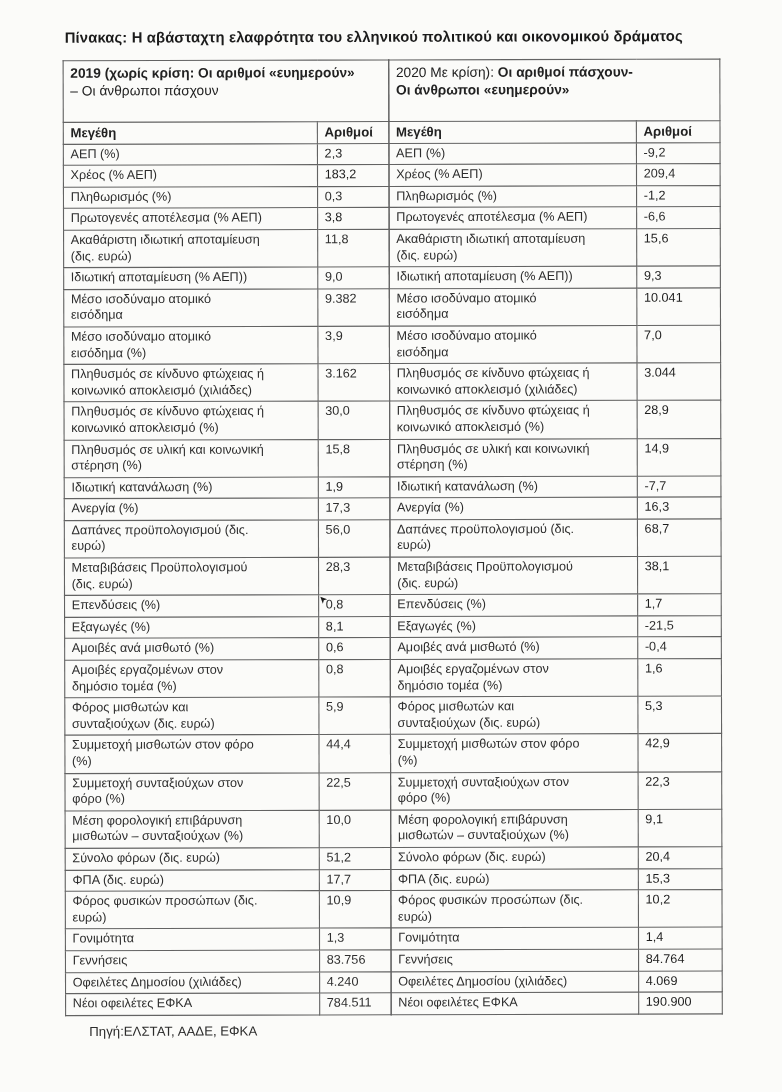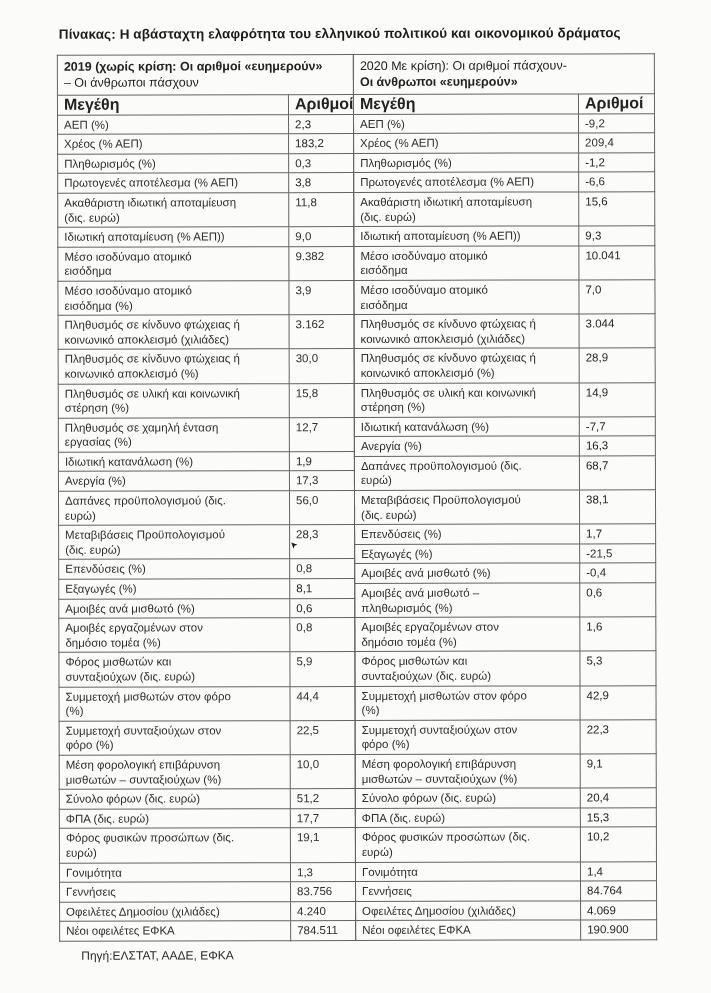--- a/index.html
+++ b/index.html
@@ -37,25 +37,25 @@
     border: 1px solid #636363;
     padding: 2px 4px 2px 6px;
     vertical-align: top;
     text-align: left;
     line-height: 14.6px;
     font-weight: 400;
   }
   .group-header th {
     font-size: 12.5px;
     white-space: pre-line;
-    padding-top: 4px; padding-bottom: 4px;
+    padding-top: 4px; padding-bottom: 20px;
     line-height: 15.5px;
     color: #222;
   }
-  .col-header th { font-weight: 700; font-size: 16px; color: #222; }
+  .col-header th { font-weight: 700; font-size: 12px; color: #222; }
   .label-cell { white-space: pre-line; }
   .value-cell { }
   .value-cell.bold { font-weight: 400; color: #1e1e1e; }
   .tbl-left  .label-col { width: 231px; }
   .tbl-left  .value-col { width: 65px; }
   .tbl-right .label-col { width: 225px; }
   .tbl-right .value-col { width: 76px; }
   .source-line {
     font-size: 12px;
     color: #2b2b2b;
@@ -149,25 +149,20 @@
 κοινωνικό αποκλεισμό (%)</td>
     <td class="value-cell">30,0</td>
   </tr>
 
   <tr>
     <td class="label-cell">Πληθυσμός σε υλική και κοινωνική
 στέρηση (%)</td>
     <td class="value-cell">15,8</td>
   </tr>
 
-  <tr>
-    <td class="label-cell">Πληθυσμός σε χαμηλή ένταση
-εργασίας (%)</td>
-    <td class="value-cell">12,7</td>
-  </tr>
 
   <tr>
     <td class="label-cell">Ιδιωτική κατανάλωση (%)</td>
     <td class="value-cell bold">1,9</td>
   </tr>
 
   <tr>
     <td class="label-cell">Ανεργία (%)</td>
     <td class="value-cell">17,3</td>
   </tr>
@@ -236,21 +231,21 @@
   </tr>
 
   <tr>
     <td class="label-cell">ΦΠΑ (δις. ευρώ)</td>
     <td class="value-cell">17,7</td>
   </tr>
 
   <tr>
     <td class="label-cell">Φόρος φυσικών προσώπων (δις.
 ευρώ)</td>
-    <td class="value-cell">19,1</td>
+    <td class="value-cell">10,9</td>
   </tr>
 
   <tr>
     <td class="label-cell">Γονιμότητα</td>
     <td class="value-cell">1,3</td>
   </tr>
 
   <tr>
     <td class="label-cell">Γεννήσεις</td>
     <td class="value-cell">83.756</td>
@@ -268,21 +263,21 @@
 </tbody>
     </table>
 
     <table class="tbl-right">
       <colgroup>
           <col class="label-col">
           <col class="value-col">
         </colgroup>
       <thead>
         <tr class="group-header">
-          <th colspan="2"><span style="font-weight: 400;">2020 Με κρίση): </span><span style="font-weight: 400; text-align: center;">Οι αριθμοί πάσχουν-</span><span style="font-weight: 700;">
+          <th colspan="2"><span style="font-weight: 400;">2020 Με κρίση): </span><span style="font-weight: 700; text-align: center;">Οι αριθμοί πάσχουν-</span><span style="font-weight: 700;">
 Οι άνθρωποι «ευημερούν»</span></th>
         </tr>
         <tr class="col-header">
           <th>Μεγέθη</th>
           <th>Αριθμοί</th>
         </tr>
       </thead>
       <tbody>
   <tr>
     <td class="label-cell">ΑΕΠ (%)</td>
@@ -376,25 +371,20 @@
   <tr>
     <td class="label-cell">Εξαγωγές (%)</td>
     <td class="value-cell">-21,5</td>
   </tr>
 
   <tr>
     <td class="label-cell">Αμοιβές ανά μισθωτό (%)</td>
     <td class="value-cell">-0,4</td>
   </tr>
 
-  <tr>
-    <td class="label-cell">Αμοιβές ανά μισθωτό –
-πληθωρισμός (%)</td>
-    <td class="value-cell bold">0,6</td>
-  </tr>
 
   <tr>
     <td class="label-cell">Αμοιβές εργαζομένων στον
 δημόσιο τομέα (%)</td>
     <td class="value-cell bold">1,6</td>
   </tr>
 
   <tr>
     <td class="label-cell">Φόρος μισθωτών και
 συνταξιούχων (δις. ευρώ)</td>

